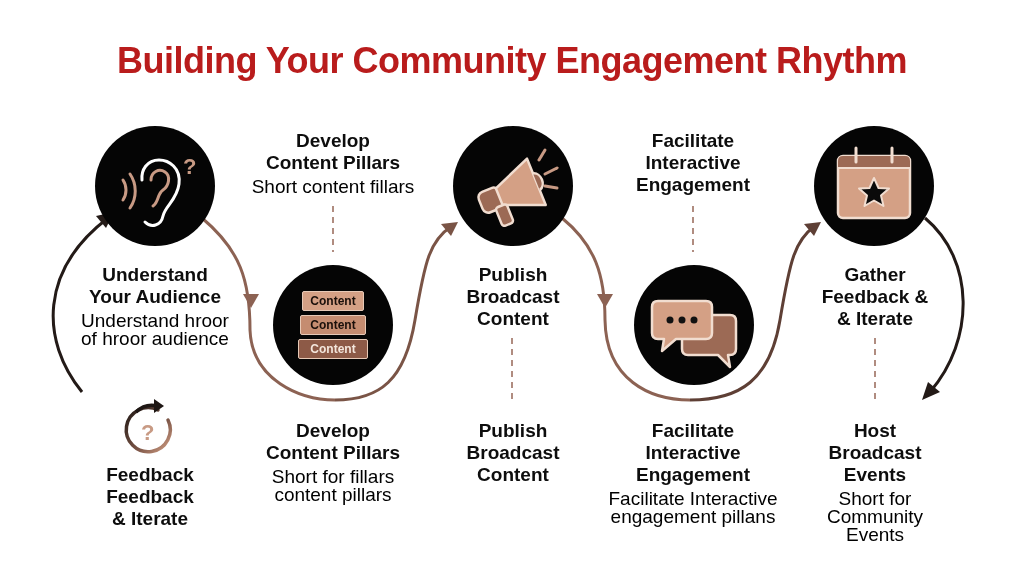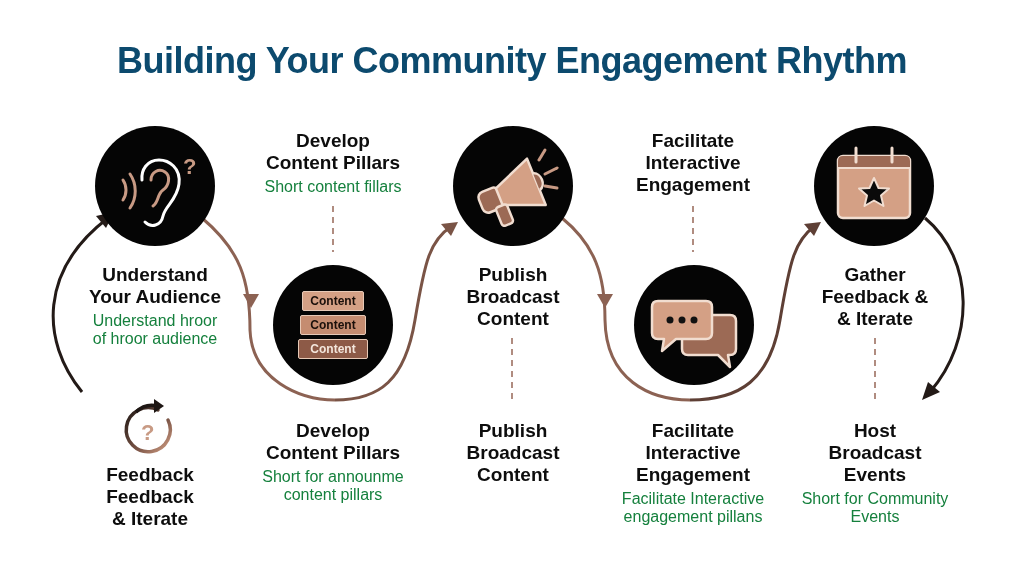--- a/index.html
+++ b/index.html
@@ -1,23 +1,23 @@
 <!DOCTYPE html>
 <html><head>
 <meta charset="utf-8">
 <style>
   html, body { margin: 0; padding: 0; background: #ffffff; }
   body { width: 1024px; height: 572px; position: relative; overflow: hidden; font-family: "Liberation Sans", "DejaVu Sans", sans-serif; color: #111; }
-  .title { position: absolute; left: 0; top: 40px; width: 1024px; text-align: center; font-size: 36px; font-weight: 700; letter-spacing: -0.5px; color: #0c4a6e; }
+  .title { position: absolute; left: 0; top: 40px; width: 1024px; text-align: center; font-size: 36px; font-weight: 700; letter-spacing: -0.5px; color: #b91c1c; }
   .flow { position: absolute; left: 0; top: 0; width: 1024px; height: 572px; }
   .node { position: absolute; width: 120px; height: 120px; border-radius: 50%; background: #050505; }
   .node svg { position: absolute; left: 0; top: 0; width: 120px; height: 120px; }
   .label { position: absolute; text-align: center; }
   .label .h { font-weight: 700; font-size: 19px; line-height: 22px; color: #0d0d0d; }
-  .label .s { font-size: 16px; line-height: 18px; color: #15803d; margin-top: 4px; }
+  .label .s { font-size: 19px; line-height: 18px; color: #000000; margin-top: 4px; }
   .pill-stack { position: absolute; left: 0; top: 0; width: 120px; height: 120px; display: flex; flex-direction: column; align-items: center; justify-content: center; gap: 4px; }
   .pill { font-size: 12px; font-weight: 700; padding: 2px 6px; border-radius: 2px; color: #1a0f0a; border: 1px solid #e7c9b6; }
   .pill.p1 { background: #d4a085; width: 48px; text-align: center; }
   .pill.p2 { background: #c58c70; width: 52px; text-align: center; }
   .pill.p3 { background: #8d5a47; color: #f4e6dc; width: 56px; text-align: center; }
   .cycle-icon { position: absolute; left: 118px; top: 396px; width: 64px; height: 60px; }
 </style>
 </head>
 <body>
 
@@ -154,21 +154,21 @@
 
 <div class="label" style="left:70px; top:464px; width:160px;">
   <div class="h">Feedback</div>
   <div class="h">Feedback</div>
   <div class="h">&amp; Iterate</div>
 </div>
 
 <div class="label" style="left:248px; top:420px; width:170px;">
   <div class="h">Develop</div>
   <div class="h">Content Pillars</div>
-  <div class="s"><span>Short for announme</span><br><span>content pillars</span></div>
+  <div class="s"><span>Short for fillars</span><br><span>content pillars</span></div>
 </div>
 
 <div class="label" style="left:428px; top:420px; width:170px;">
   <div class="h">Publish</div>
   <div class="h">Broadcast</div>
   <div class="h">Content</div>
 </div>
 
 <div class="label" style="left:608px; top:420px; width:170px;">
   <div class="h">Facilitate</div>

